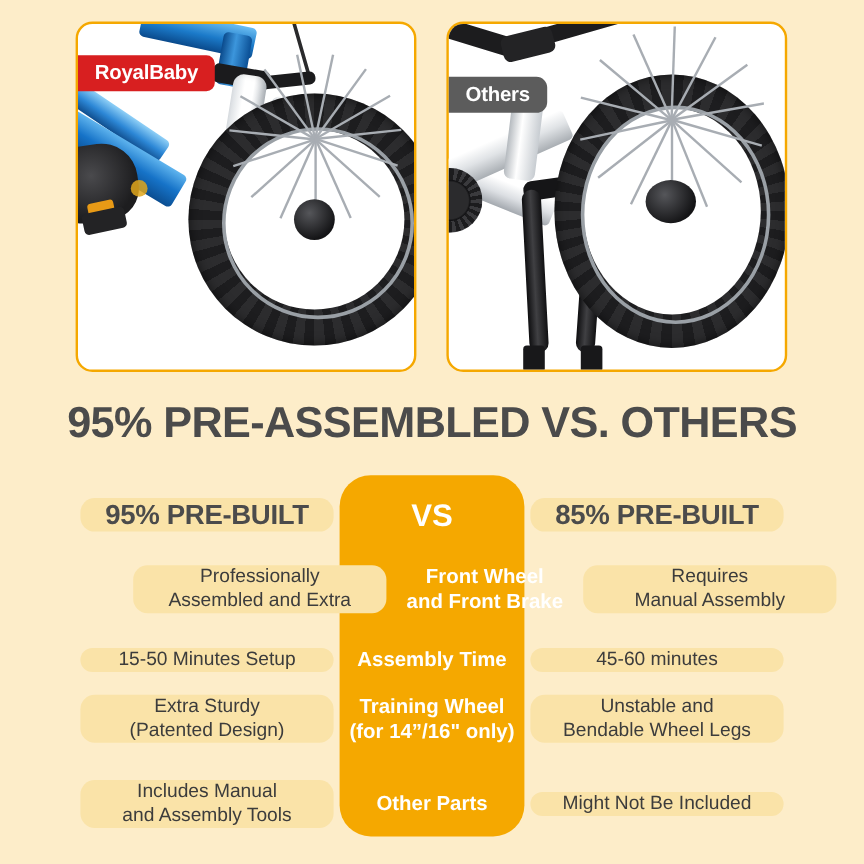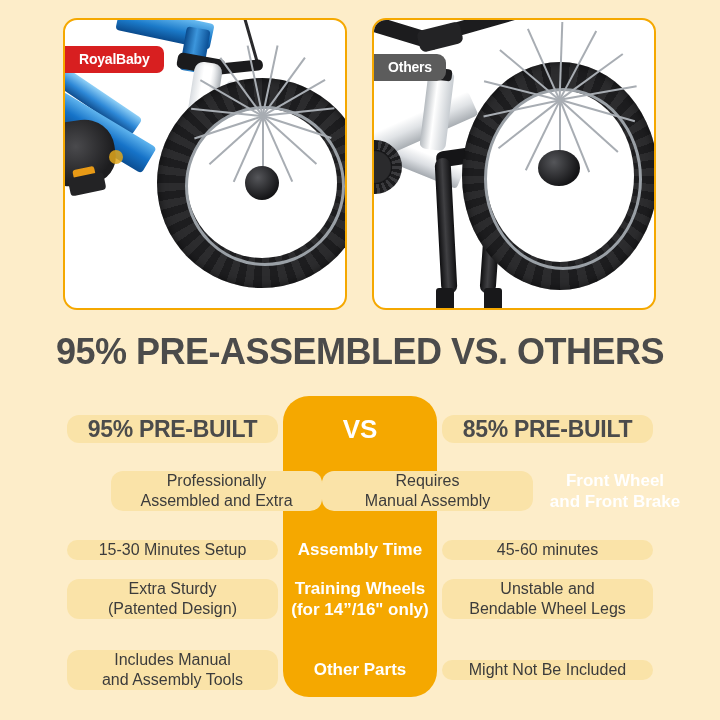--- a/index.html
+++ b/index.html
@@ -34,39 +34,39 @@
     border-radius: 14px;
     box-sizing: border-box;
     overflow: hidden;
   }
 
   .badge {
     position: absolute;
     top: 26px;
     left: 0;
     padding: 6px 14px 7px 14px;
-    font-size: 14px;
+    font-size: 17px;
     font-weight: bold;
     color: #ffffff;
     letter-spacing: -0.2px;
     z-index: 6;
     line-height: 1;
   }
   .badge-royal {
     background: #D81F20;
     border-radius: 0 7px 7px 0;
     left: -2px;
     padding-left: 16px;
   }
   .badge-others {
     background: #5C5C5C;
     border-radius: 0 9px 9px 0;
     left: -2px;
     padding-left: 16px;
-    top: 34px;
+    top: 44px;
     text-align: center;
   }
 
   
   .art { position:absolute; inset:0; }
 
   .blue-frame-a {
     position: absolute;
     width: 128px; height: 30px;
     background: linear-gradient(180deg,#5FB4EE 0%, #1673C8 50%, #0B4E92 100%);
@@ -491,38 +491,38 @@
       <div class="cell cell-side">85% PRE-BUILT</div>
     </div>
 
     <div class="row row-1">
       <div class="cell cell-side">
         <div>
           <span>Professionally</span><br>
           <span>Assembled and Extra</span>
         </div>
       </div>
+      <div class="cell cell-mid">
+        <div>
+          <span>Front Wheel</span><br>
+          <span>and Front Brake</span>
+        </div>
+      </div>
       <div class="cell cell-side">
         <div>
           <span>Requires</span><br>
           <span>Manual Assembly</span>
         </div>
       </div>
-      <div class="cell cell-mid">
-        <div>
-          <span>Front Wheel</span><br>
-          <span>and Front Brake</span>
-        </div>
-      </div>
     </div>
 
     <div class="row row-2">
       <div class="cell cell-side">
         <div>
-          <span>15-30 Minutes Setup</span>
+          <span>15-50 Minutes Setup</span>
         </div>
       </div>
       <div class="cell cell-mid">
         <div>
           <span>Assembly Time</span>
         </div>
       </div>
       <div class="cell cell-side">
         <div>
           <span>45-60 minutes</span>
@@ -532,21 +532,21 @@
 
     <div class="row row-3">
       <div class="cell cell-side">
         <div>
           <span>Extra Sturdy</span><br>
           <span>(Patented Design)</span>
         </div>
       </div>
       <div class="cell cell-mid">
         <div>
-          <span>Training Wheels</span><br>
+          <span>Training Wheel</span><br>
           <span>(for 14”/16" only)</span>
         </div>
       </div>
       <div class="cell cell-side">
         <div>
           <span>Unstable and</span><br>
           <span>Bendable Wheel Legs</span>
         </div>
       </div>
     </div>

